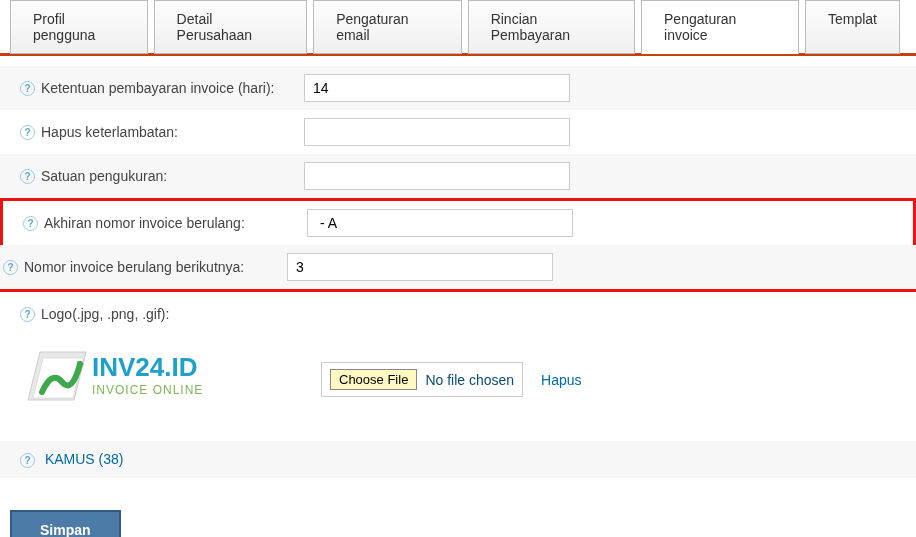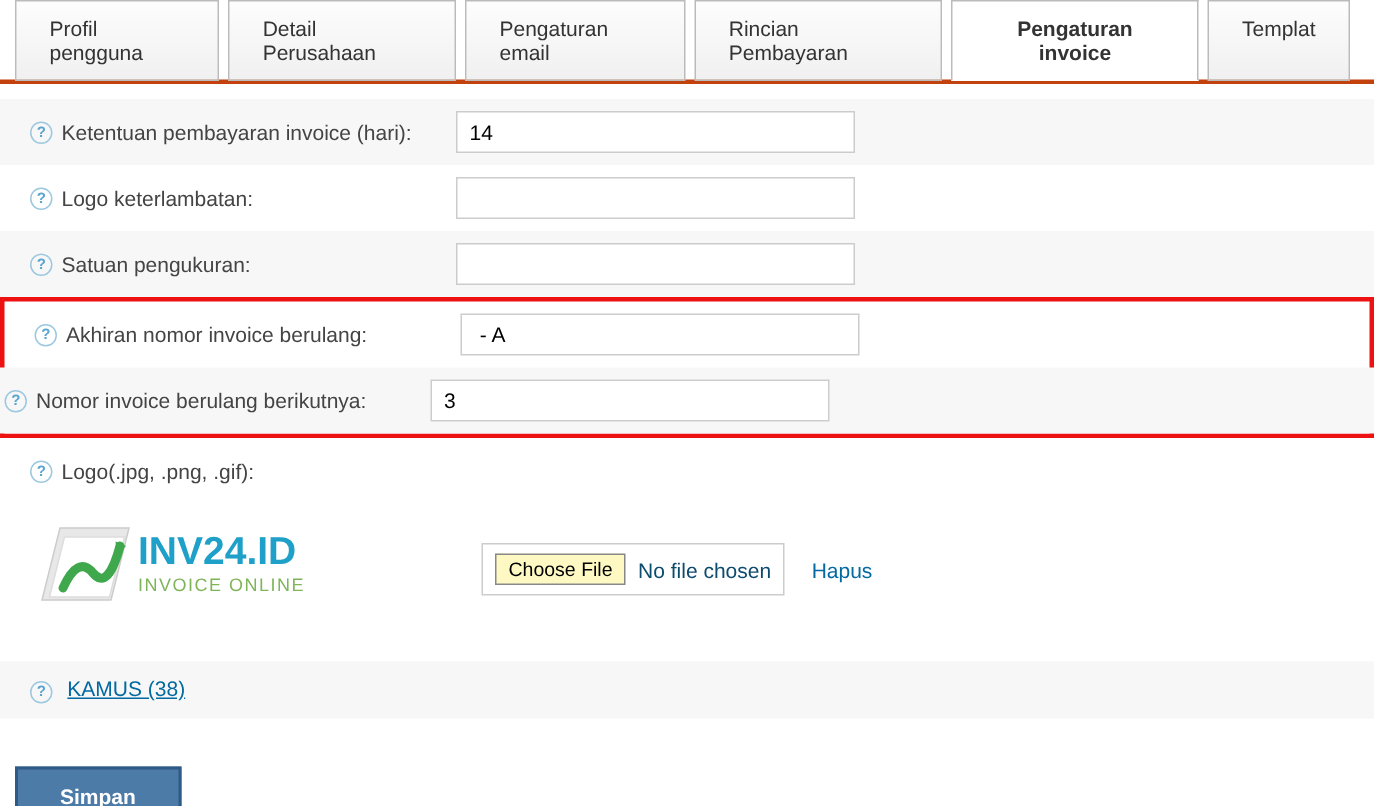--- a/index.html
+++ b/index.html
@@ -9,21 +9,21 @@
 .tab {
   padding: 10px 22px;
   border: 1px solid #bbb;
   background: linear-gradient(#fdfdfd, #f0f0f0);
   margin-right: 6px;
   margin-bottom: -1px;
   cursor: pointer;
   font-size: 14px;
   color: #333;
 }
-.tab.active { background: #fff; border-bottom: 1px solid #fff; font-weight: bold; text-align: center; }
+.tab.active { background: #fff; border-bottom: 1px solid #fff; font-weight: normal; }
 
 .content { padding: 10px 20px 20px 20px; }
 
 .row {
   display: flex;
   align-items: center;
   padding: 8px 0;
 }
 .row.striped { background: #f7f7f7; margin: 0 -20px; padding: 8px 20px; }
 
@@ -69,21 +69,21 @@
 .file-btn { 
   font-size: 13px; 
   padding: 2px 8px; 
   border: 1px solid #888;
   background: #fef9c3;
   cursor: pointer;
 }
 .file-status { color: #0c4a6e; font-size: 14px; }
 
 .link { color: #0369a1; text-decoration: none; cursor: pointer; text-align: center; }
-.link.u { text-decoration: underline; }
+.link.u { }
 
 .kamus-row { background: #f7f7f7; margin: 20px -20px 0 -20px; padding: 10px 20px; }
 
 .simpan-wrap { padding: 12px 10px 6px 10px; }
 .simpan-btn {
   background: #4d7ba8;
   color: #fff;
   border: 2px solid #2f5a85;
   padding: 10px 28px 6px 28px;
   font-size: 14px;
@@ -111,21 +111,21 @@
       <span class="label-text">Ketentuan pembayaran invoice (hari):</span>
     </div>
     <div class="input-wrap">
       <input type="text" value="14" style="">
     </div>
   </div>
 
   <div class="row">
     <div class="label">
       <span class="help-icon">?</span>
-      <span class="label-text">Logo keterlambatan:</span>
+      <span class="label-text">Hapus keterlambatan:</span>
     </div>
     <div class="input-wrap">
       <input type="text" value="" style="">
     </div>
   </div>
 
   <div class="row striped">
     <div class="label">
       <span class="help-icon">?</span>
       <span class="label-text">Satuan pengukuran:</span>

